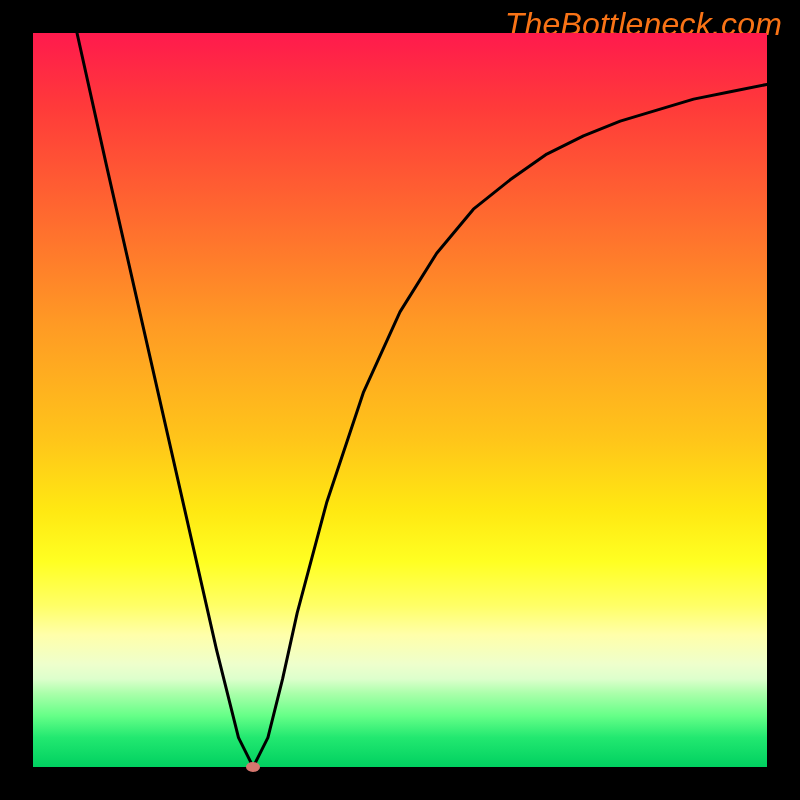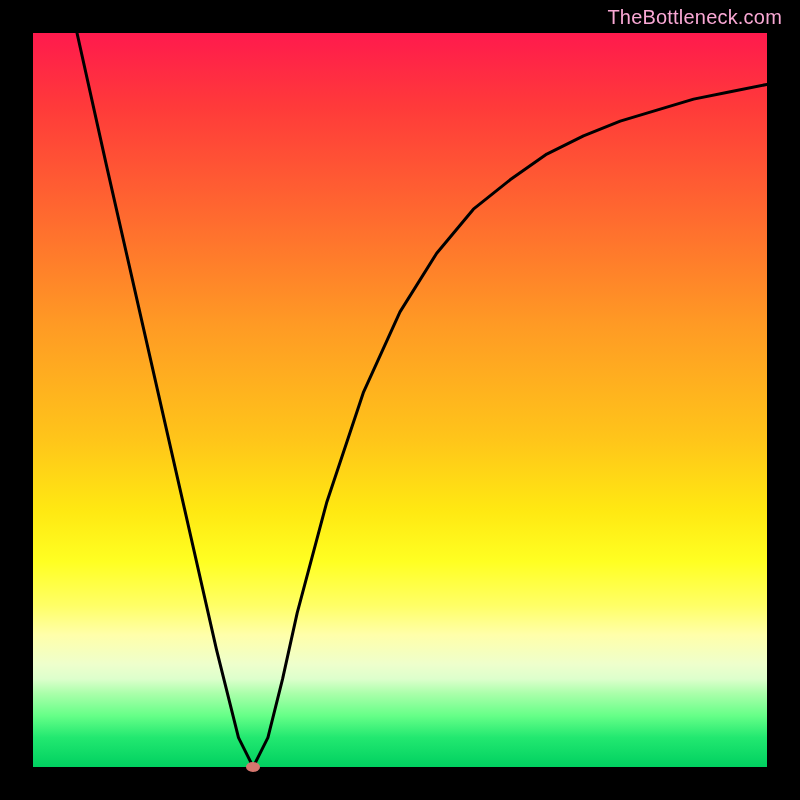--- a/index.html
+++ b/index.html
@@ -39,25 +39,26 @@
       #ddffcc 88%,
       #aaffaa 90%,
       #66ff88 93%,
       #22e870 96%,
       #00d060 100%);
   }
   .watermark {
     position: absolute;
     top: 6px;
     right: 18px;
-    color: #f9a8d4;
-    font-size: 20px;
+    color: #f97316;
+    font-size: 32px;
     font-weight: 400;
     letter-spacing: 0.2px;
     user-select: none;
+    font-style: italic;
   }
   svg.curve {
     position: absolute;
     top: 0;
     left: 0;
     width: 734px;
     height: 734px;
   }
   .marker {
     position: absolute;

